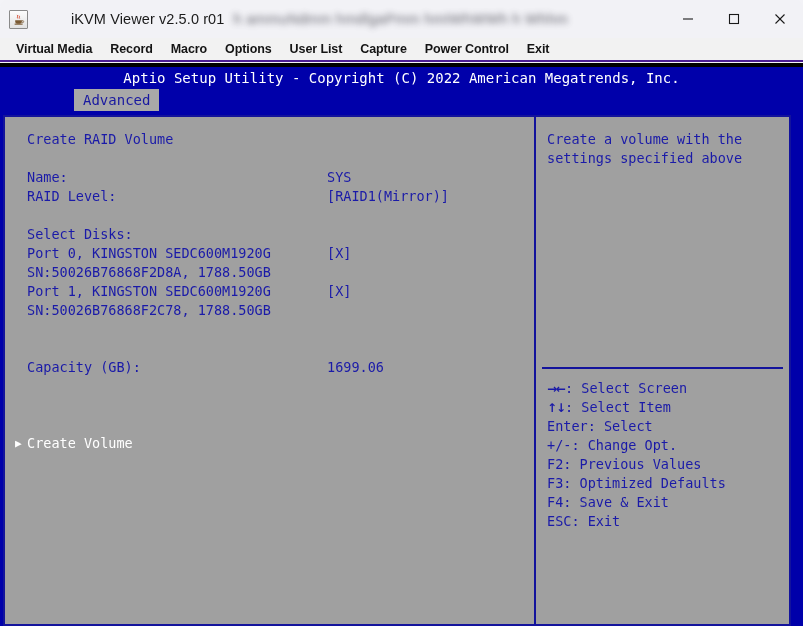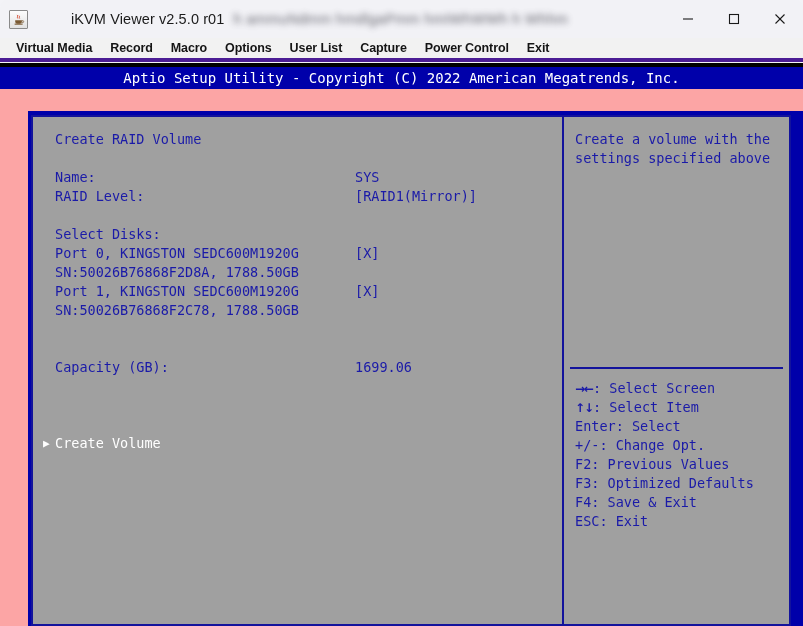--- a/index.html
+++ b/index.html
@@ -90,41 +90,41 @@
   }
   .win-btn svg { display: block; }
 
   
   #menu-bar {
     height: 24px;
     background: #f2f2f2;
     display: flex;
     align-items: center;
     padding-left: 7px;
-    border-bottom: 4px solid #4c1d95;
+    border-bottom: 2px solid #4c1d95;
     box-sizing: border-box;
   }
   .menu-item {
     font-size: 12.5px;
     font-weight: bold;
     color: #141414;
     padding: 0 9px;
     white-space: nowrap;
     cursor: default;
     letter-spacing: -0.1px;
   }
 
   
   #bios-screen {
     position: absolute;
     left: 0;
     top: 63px;
     width: 803px;
     height: 563px;
-    background: #fca5a5;
+    background: #c2410c;
     overflow: hidden;
     font-family: "DejaVu Sans Mono", "Liberation Mono", monospace;
   }
 
   #bios-topstrip {
     height: 4px;
     background: #000000;
     width: 100%;
   }
 
@@ -158,21 +158,20 @@
 
   #bios-body-wrap {
     position: absolute;
     left: 0;
     top: 48px;
     right: 0;
     bottom: 0;
     background: #0000aa;
     padding: 4px 12px 0 3px;
     box-sizing: border-box;
-    margin-left: 28px;
   }
 
   #bios-body {
     position: relative;
     width: 100%;
     height: 100%;
     background: #a0a0a0;
     border: 2px solid #13139c;
     box-sizing: border-box;
     display: flex;
@@ -308,20 +307,23 @@
     <div class="menu-item">Power Control</div>
     <div class="menu-item">Exit</div>
   </div>
 
   <div id="bios-screen">
 
     <div id="bios-topstrip"></div>
 
     <div id="bios-header">Aptio Setup Utility - Copyright (C) 2022 American Megatrends, Inc.</div>
 
+    <div id="bios-tabrow">
+      <div id="tab-advanced">Advanced</div>
+    </div>
 
     <div id="bios-body-wrap">
       <div id="bios-body">
 
         <div id="left-pane">
 
           <div class="bios-line">Create RAID Volume</div>
           <div class="bios-line spacer">&nbsp;</div>
 
           <div class="bios-line">

